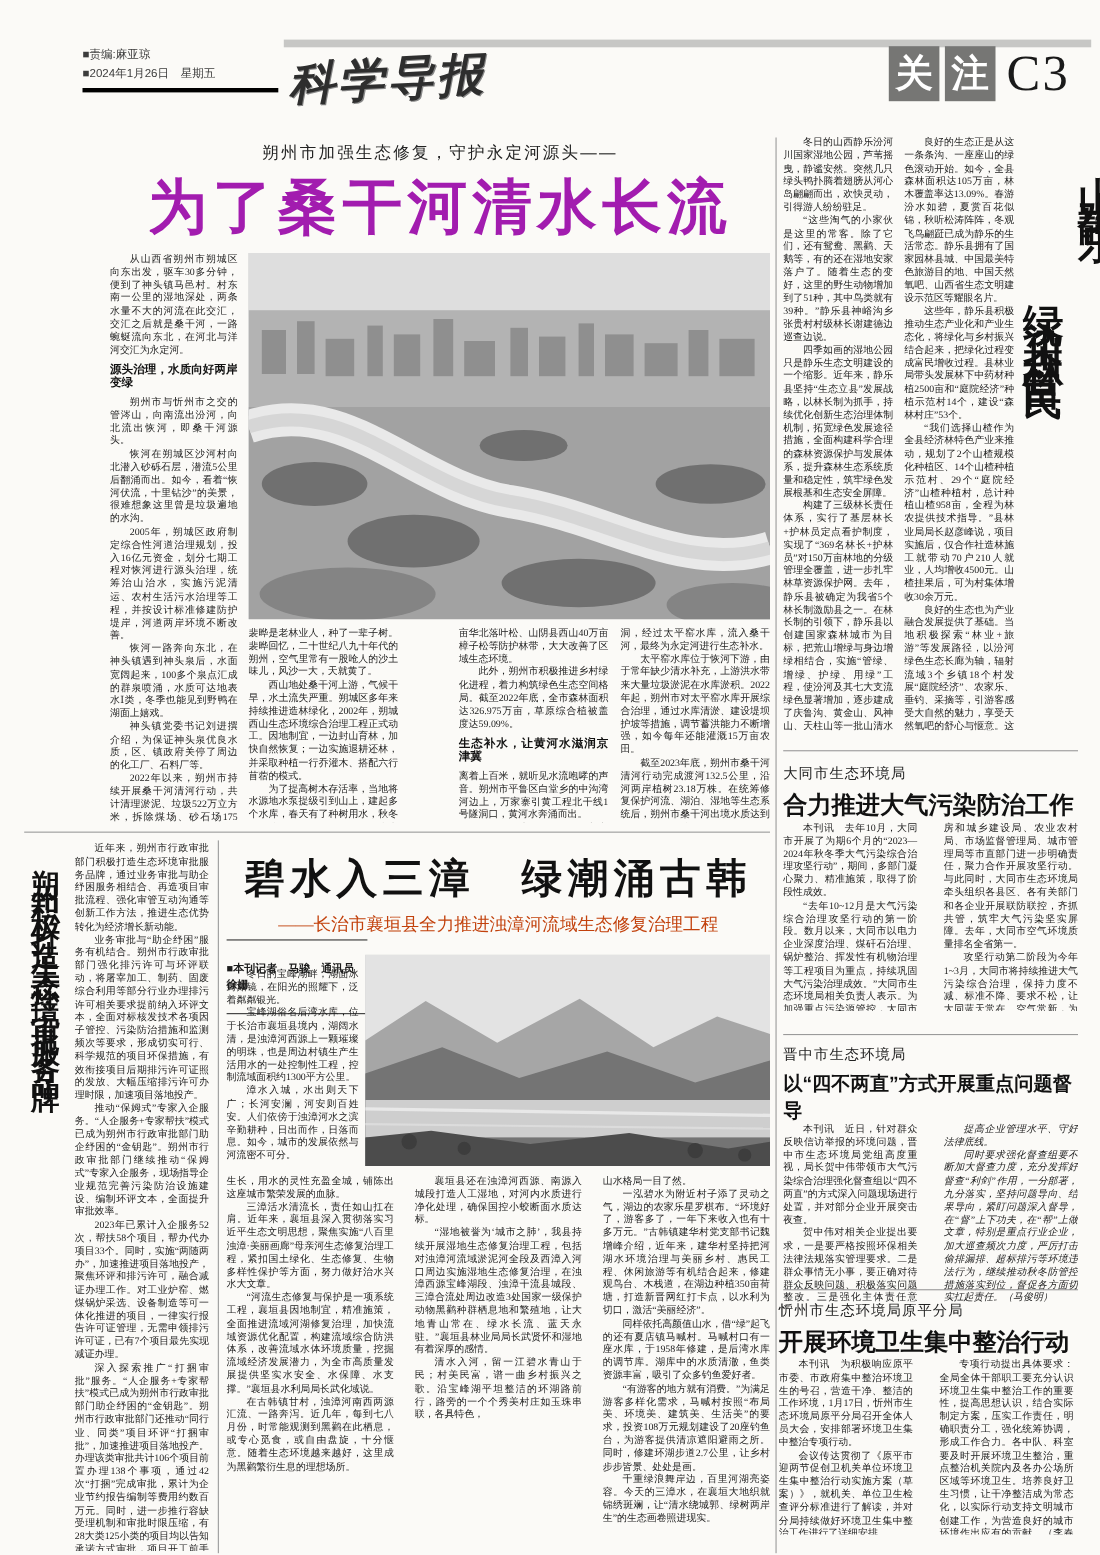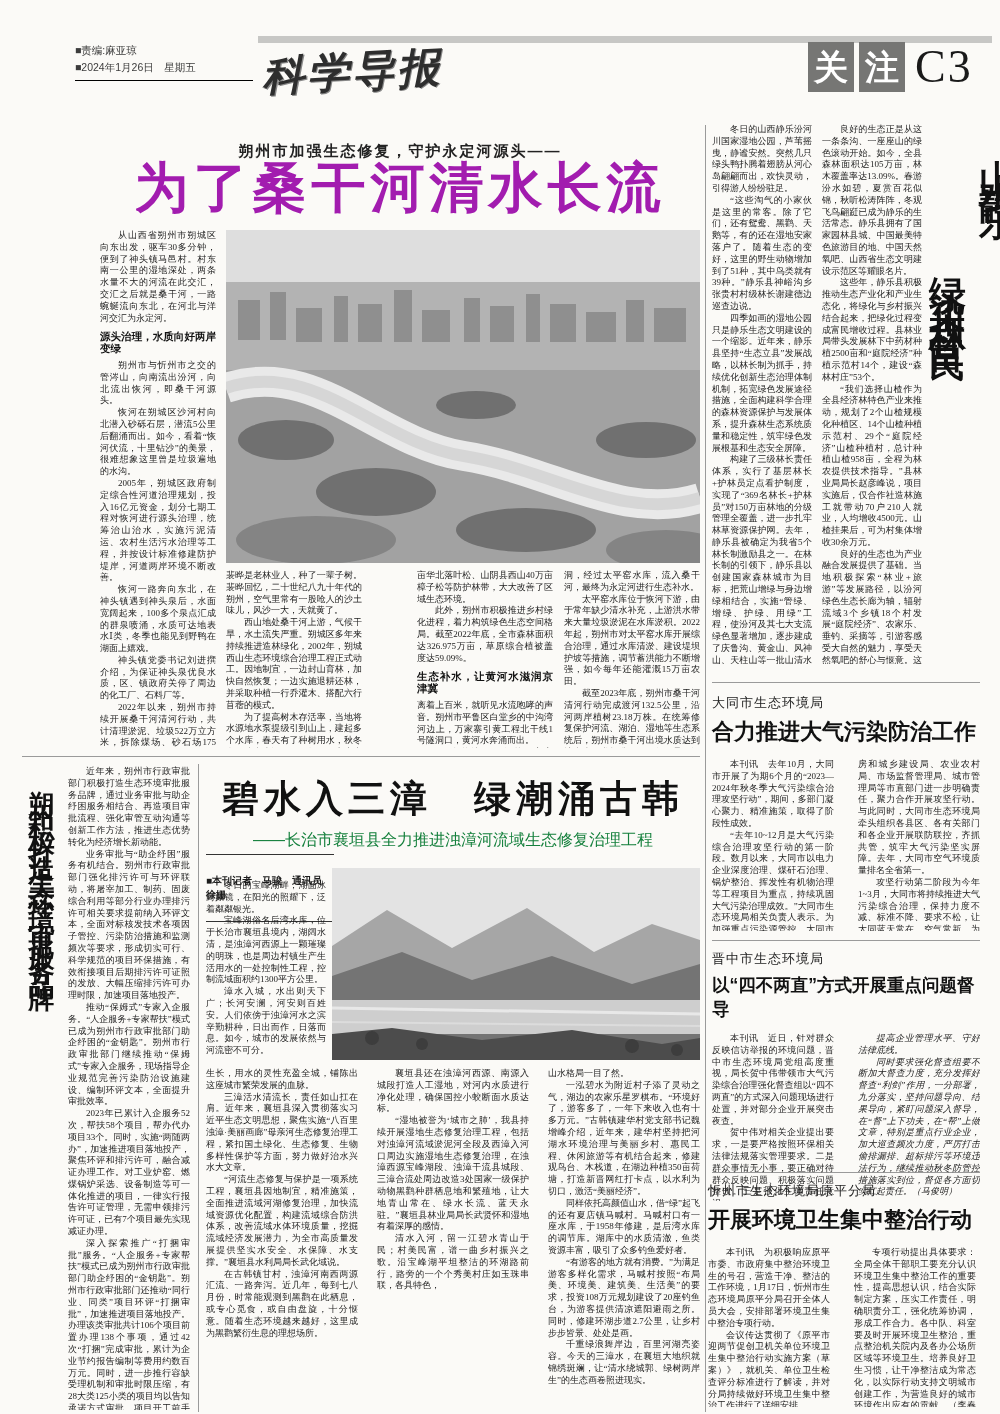--- a/index.html
+++ b/index.html
@@ -2,21 +2,21 @@
 <html><head>
 <meta charset="utf-8">
 <style>
   html,body{margin:0;padding:0;background:#dddbd6;}
   .page{position:relative;width:1000px;height:1414px;margin:0 auto;background:#fbfaf7;
         font-family:"Liberation Serif","DejaVu Serif",serif;color:#1c1c1c;overflow:hidden;}
   .abs{position:absolute;}
   
   .topbar{background:#c7c7c5;height:7px;}
   .ed-block{font-family:"Liberation Sans","DejaVu Sans",sans-serif;font-size:10.5px;color:#3c3c3c;
-            line-height:17px;border-bottom:1px solid #000000;padding-bottom:4px;width:178px;}
+            line-height:17px;border-bottom:4px solid #000000;padding-bottom:4px;width:178px;}
   .masthead{font-size:42px;font-weight:bold;font-style:italic;color:#2e2e2e;letter-spacing:3px;
             transform:rotate(-3deg);text-shadow:1px 1px 0 #888;}
   .badge{width:46px;height:50px;background:#767674;color:#fff;display:inline-flex;align-items:center;
          justify-content:center;font:bold 34px/1 "Liberation Sans","DejaVu Sans",sans-serif;margin-right:5px;}
   .pageno{font-size:46px;font-weight:normal;color:#1a1a1a;letter-spacing:2px;}
   
   .vrule{width:1px;background:#9a9a9a;}
   .hrule{height:1px;background:#9a9a9a;}
   
   .kicker{font-family:"Liberation Sans","DejaVu Sans",sans-serif;font-size:15px;color:#222;
@@ -28,29 +28,29 @@
   .cont-first p:first-child{text-indent:0;}
   .subhead{font-family:"Liberation Sans","DejaVu Sans",sans-serif;font-weight:bold;font-size:10.5px;
            margin:7px 0 5px 0;color:#111;}
   .photo{display:block;background:#cfcfcf;}
   
   .vert-head{writing-mode:vertical-rl;font-weight:900;font-size:37px;letter-spacing:14px;color:#111;
              font-family:"Liberation Serif","DejaVu Serif",serif;}
   .vert-head .vh2{padding-top:118px;}
   .b-kicker{font-family:"Liberation Sans","DejaVu Sans",sans-serif;font-size:13px;color:#222;letter-spacing:1px;}
   .b-headline{font-family:"Liberation Sans","DejaVu Sans",sans-serif;font-weight:900;color:#111;margin-top:5px;}
-  .b-cols{display:flex;gap:24px;margin-top:12px;}
+  .b-cols{display:flex;gap:24px;margin-top:0;}
   .b-col{width:129px;}
   
   .vert-head2{writing-mode:vertical-rl;font-weight:900;font-size:26px;letter-spacing:13px;color:#111;
               font-family:"Liberation Serif","DejaVu Serif",serif;}
   
   .headline-c{font-weight:900;font-size:37px;letter-spacing:5px;text-align:center;color:#111;
               font-family:"Liberation Serif","DejaVu Serif",serif;}
-  .subtitle-c{font-family:Liberation Sans, sans-serif;font-size:16px;text-align:center;color:#15803d;}
+  .subtitle-c{font-family:Liberation Serif, serif;font-size:16px;text-align:center;color:#c2410c;}
   .byline-strip{font-family:"Liberation Sans","DejaVu Sans",sans-serif;font-weight:bold;font-size:10px;
                 border-top:1.5px solid #333;border-bottom:1.5px solid #333;padding:19px 0;}
 </style>
 </head>
 <body>
 
 <div class="page">
 
   <div class="abs topbar" style="left:258px;top:36px;width:734px;"></div>
   <div class="abs ed-block" style="left:75px;top:42px;">
@@ -63,21 +63,21 @@
   </div>
   <div class="abs pageno" style="left:915px;top:40px;">C3</div>
 
   <div class="abs vrule" style="left:705px;top:125px;height:1287px;"></div>
   <div class="abs hrule" style="left:22px;top:756px;width:678px;"></div>
   <div class="abs vrule" style="left:198px;top:764px;height:648px;"></div>
   <div class="abs hrule" style="left:712px;top:682px;width:268px;"></div>
   <div class="abs hrule" style="left:712px;top:940px;width:268px;"></div>
   <div class="abs hrule" style="left:712px;top:1172px;width:268px;"></div>
 
-  <div class="abs kicker" style="left:100px;top:142px;width:600px;font-weight:bold;">朔州市加强生态修复，守护永定河源头——</div>
+  <div class="abs kicker" style="left:100px;top:130px;width:600px;">朔州市加强生态修复，守护永定河源头——</div>
   <div class="abs headline-xl" style="left:100px;top:152px;width:600px;">为了桑干河清水长流</div>
 
   <div class="abs news" style="left:100px;top:230px;width:116px;height:518px;">
     <div>
         <p>从山西省朔州市朔城区向东出发，驱车30多分钟，便到了神头镇马邑村。村东南一公里的湿地深处，两条水量不大的河流在此交汇，交汇之后就是桑干河，一路蜿蜒流向东北，在河北与洋河交汇为永定河。</p>
       </div>
     <div class="subhead">源头治理，水质向好两岸变绿</div>
     <div>
         <p>朔州市与忻州市之交的管涔山，向南流出汾河，向北流出恢河，即桑干河源头。</p>
         <p>恢河在朔城区沙河村向北潜入砂砾石层，潜流5公里后翻涌而出。如今，看着“恢河伏流，十里钻沙”的美景，很难想象这里曾是垃圾遍地的水沟。</p>

